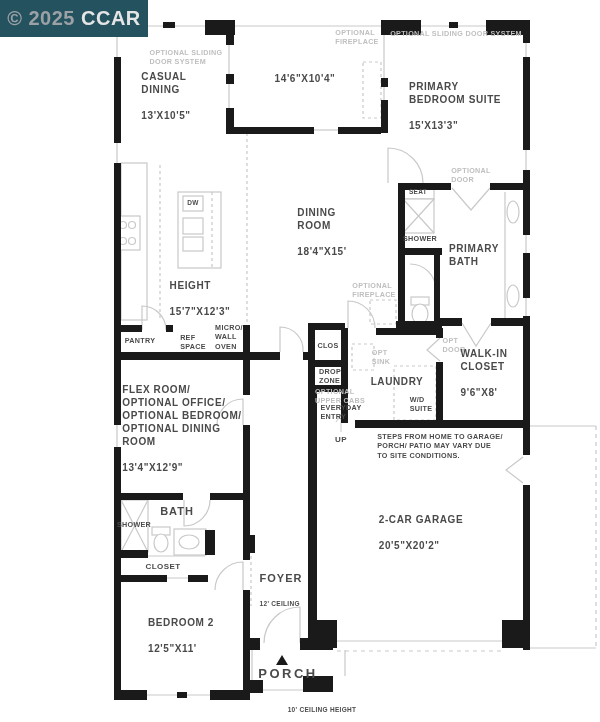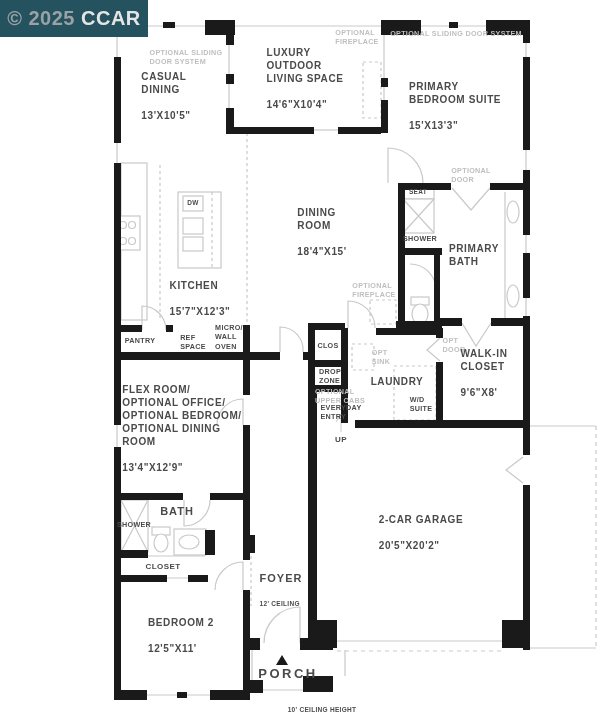--- a/index.html
+++ b/index.html
@@ -212,37 +212,34 @@
 DOOR SYSTEM</div>
   <div class="lbl s10" style="left:166px;top:96px">
     <span>CASUAL
 DINING</span>
     <span>13'X10'5"</span>
   </div>
   <div class="lbl s7 opt" style="left:357px;top:37px">OPTIONAL
 FIREPLACE</div>
   <div class="lbl s7 opt" style="left:456px;top:34px">OPTIONAL SLIDING DOOR SYSTEM</div>
   <div class="lbl s10" style="left:305px;top:78px">
-    <span>LUXURY
-OUTDOOR
-LIVING SPACE</span>
     <span>14'6"X10'4"</span>
   </div>
   <div class="lbl s10" style="left:455px;top:106px">
     <span>PRIMARY
 BEDROOM SUITE</span>
     <span>15'X13'3"</span>
   </div>
   <div class="lbl s10" style="left:322px;top:232px">
     <span>DINING
 ROOM</span>
     <span>18'4"X15'</span>
   </div>
   <div class="lbl s10" style="left:200px;top:298px">
-    <span>KITCHEN</span>
+    <span>HEIGHT</span>
     <span>15'7"X12'3"</span>
   </div>
   <div class="lbl s65" style="left:193px;top:203px">DW</div>
   <div class="lbl s7 opt" style="left:471px;top:175px">OPTIONAL
 DOOR</div>
   <div class="lbl s65" style="left:418px;top:192px">SEAT</div>
   <div class="lbl s7" style="left:420px;top:239px">SHOWER</div>
   <div class="lbl s10" style="left:474px;top:255px">PRIMARY
 BATH</div>
   <div class="lbl s7 opt" style="left:374px;top:290px">OPTIONAL
@@ -274,20 +271,23 @@
 ENTRY</div>
   <div class="lbl s8" style="left:341px;top:440px">UP</div>
   <div class="lbl s10" style="left:182px;top:428px">
     <span>FLEX ROOM/
 OPTIONAL OFFICE/
 OPTIONAL BEDROOM/
 OPTIONAL DINING
 ROOM</span>
     <span>13'4"X12'9"</span>
   </div>
+  <div class="lbl s7" style="left:440px;top:446px">STEPS FROM HOME TO GARAGE/
+PORCH/ PATIO MAY VARY DUE
+TO SITE CONDITIONS.</div>
   <div class="lbl s10" style="left:421px;top:532px">
     <span>2-CAR GARAGE</span>
     <span>20'5"X20'2"</span>
   </div>
   <div class="lbl s11" style="left:177px;top:511px">BATH</div>
   <div class="lbl s7" style="left:134px;top:525px">SHOWER</div>
   <div class="lbl s8" style="left:163px;top:567px">CLOSET</div>
   <div class="lbl s10" style="left:181px;top:635px">
     <span>BEDROOM 2</span>
     <span>12'5"X11'</span>

